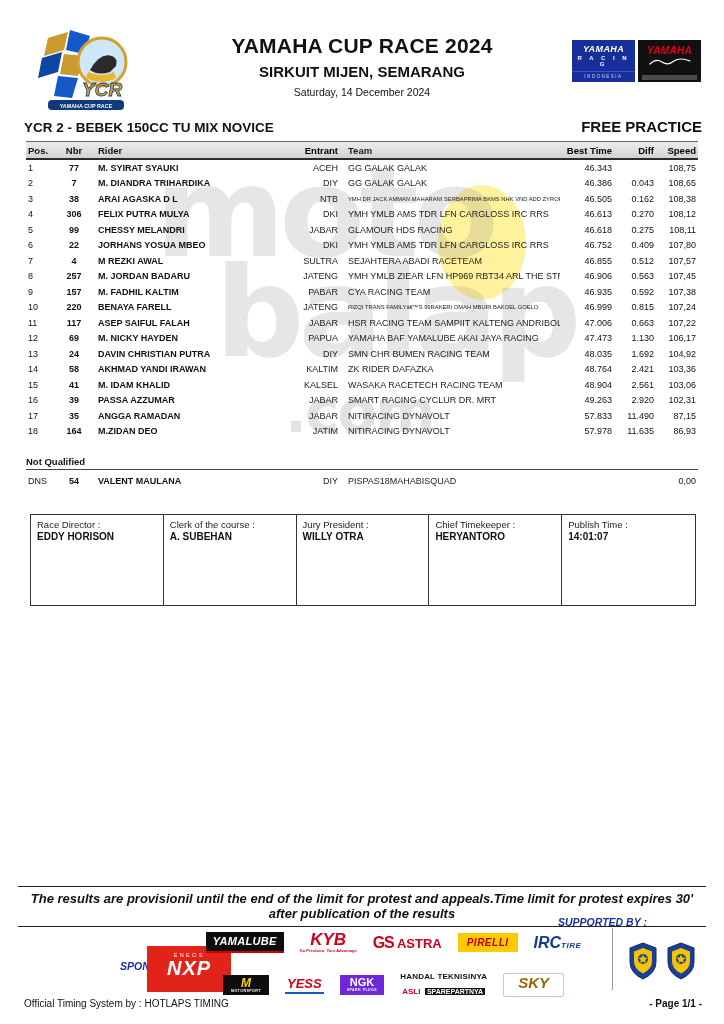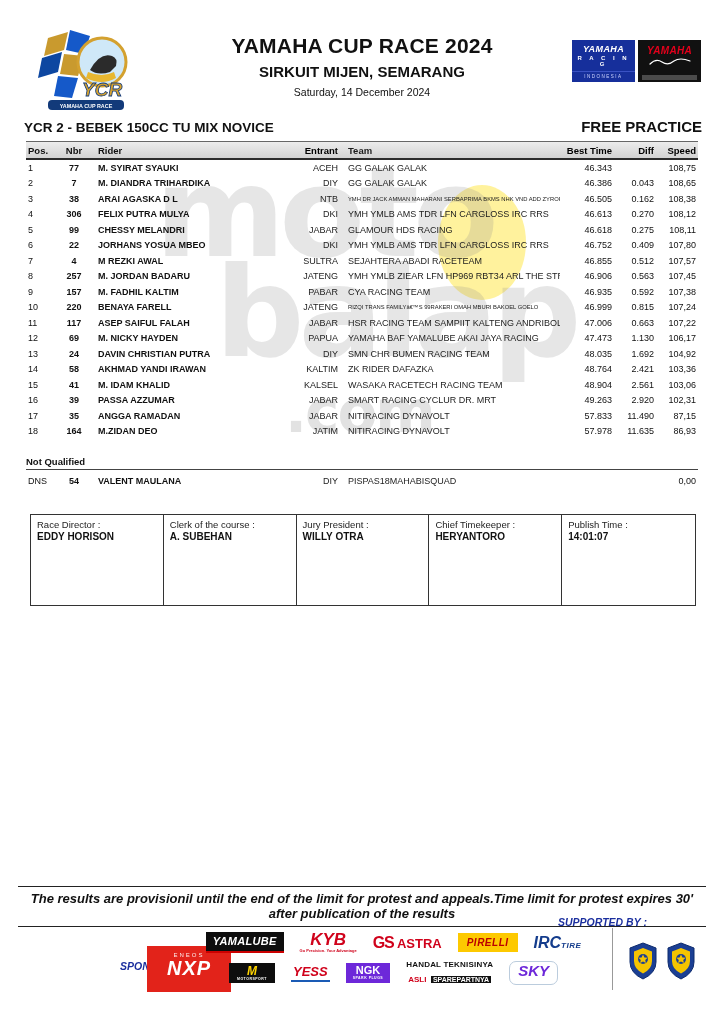--- a/index.html
+++ b/index.html
@@ -67,40 +67,40 @@
   
   .disclaimer { position:absolute; top:886px; left:18px; width:688px; border-top:1.5px solid #222; border-bottom:1.5px solid #222; padding:4px 0 5px; text-align:center; font-size:13px; font-weight:bold; font-style:italic; }
 
   
   .sponsors { position:absolute; top:910px; left:0; width:724px; height:84px; }
   .sponsored-label { position:absolute; top:6px; left:120px; color:#1b2f9e; font-weight:bold; font-style:italic; font-size:10.5px;margin-top:44px; }
   .supported-label { position:absolute; top:6px; left:558px; color:#1b2f9e; font-weight:bold; font-style:italic; font-size:10.5px; }
   .nxp-box { position:absolute; top:36px; left:147px; width:84px; height:46px; background:#e2231a; color:#fff; text-align:center; padding-top:6px; }
   .nxp-eneos { font-size:6px; letter-spacing:2px; opacity:.9; }
   .nxp-text { font-size:20px; font-weight:bold; font-style:italic; letter-spacing:1px; line-height:1; }
-  .sp-rows { position:absolute; top:22px; left:196px; width:395px; display:flex; flex-direction:column; gap:8px; align-items:center; }
+  .sp-rows { position:absolute; top:22px; left:196px; width:395px; display:flex; flex-direction:column; gap:20px; align-items:center; }
   .sp-row { display:flex; align-items:center; justify-content:center; gap:16px; }
   .lg-yamalube { background:#0d0d0d; color:#fff; font-weight:bold; font-style:italic; font-size:11px; padding:3px 7px 4px; border-bottom:2px solid #c00; letter-spacing:.3px; }
   .lg-kyb { color:#d0021b; font-weight:bold; font-style:italic; font-size:17px; line-height:.8; text-align:center; }
   .lg-kyb small { display:block; font-size:4px; font-style:normal; color:#d0021b; margin-top:2px; }
   .lg-gsastra { color:#d0021b; font-weight:bold; font-size:13px; }
   .lg-gsastra .gs { font-size:16px; letter-spacing:-1px; }
   .lg-pirelli { background:#fdc900; color:#b00; font-weight:bold; font-style:italic; font-size:10px; padding:4px 9px; letter-spacing:.5px; }
   .lg-irc { color:#143c8c; font-weight:bold; font-style:italic; font-size:16px; }
   .lg-irc .tire { font-size:8px; letter-spacing:.5px; }
   .lg-m { background:#0d0d0d; color:#ffd400; font-weight:bold; font-style:italic; font-size:12px; padding:2px 8px 1px; text-align:center; line-height:1; }
   .lg-m small { display:block; color:#fff; font-size:3.5px; font-style:normal; letter-spacing:.5px; margin-top:1px; }
   .lg-yes { color:#d0021b; font-weight:bold; font-style:italic; font-size:13px; border-bottom:2px solid #1a5bb5; padding:0 2px 1px; }
   .lg-ngk { background:#6d28d9; color:#fff; text-align:center; font-weight:bold; font-size:11px; padding:2px 7px 2px; line-height:1; }
   .lg-ngk small { display:block; font-size:3.5px; letter-spacing:.5px; margin-top:1px; }
   .lg-handal { text-align:center; line-height:1; }
   .lg-handal .h1 { font-size:8px; font-weight:bold; color:#111; letter-spacing:.2px; }
   .lg-handal .h2 { font-size:8px; font-weight:bold; color:#d0021b; }
   .lg-handal .h3 { font-size:7px; font-weight:bold; color:#fff; background:#111; padding:0 2px; }
-  .lg-sky { color:#6d28d9; font-weight:bold; font-style:italic; font-size:15px; border:1px solid #bcd; padding:1px 8px 2px; border-radius:7px; line-height:1; }
+  .lg-sky { color:#a16207; font-weight:bold; font-style:italic; font-size:15px; border:1px solid #bcd; padding:1px 14px 2px; border-radius:2px; line-height:1; }
   .lg-sky small { display:block; font-size:3.5px; color:#1a5bb5; font-style:normal; }
   .sp-divider { position:absolute; top:18px; left:612px; width:1px; height:62px; background:#999; }
   .badges { position:absolute; top:32px; left:628px; display:flex; gap:8px; }
 
   
   .footer { position:absolute; top:998px; left:24px; width:678px; display:flex; justify-content:space-between; font-size:10px; }
   .footer .page-num { font-weight:bold; }
 </style>
 </head>
 <body>
@@ -428,14 +428,18 @@
       </svg>
       <svg width="30" height="38" viewBox="0 0 30 38">
         <path d="M15 1 L28 6 V20 Q28 31 15 37 Q2 31 2 20 V6 Z" fill="#1b3f94" stroke="#0d2a6b"></path>
         <path d="M15 6 L24 9.5 V19 Q24 27 15 31.5 Q6 27 6 19 V9.5 Z" fill="#f5c400"></path>
         <circle cx="15" cy="17" r="5" fill="#1b3f94"></circle>
         <path d="M15 12.5 l1.4 3 3.2.3 -2.4 2.1.7 3.1 -2.9-1.6 -2.9 1.6.7-3.1 -2.4-2.1 3.2-.3 Z" fill="#f5c400"></path>
       </svg>
     </div>
   </div>
 
+  <div class="footer">
+    <span>Official Timing System by : HOTLAPS TIMING</span>
+    <span class="page-num">- Page 1/1 -</span>
+  </div>
 
 </div>
 
 </body></html>

